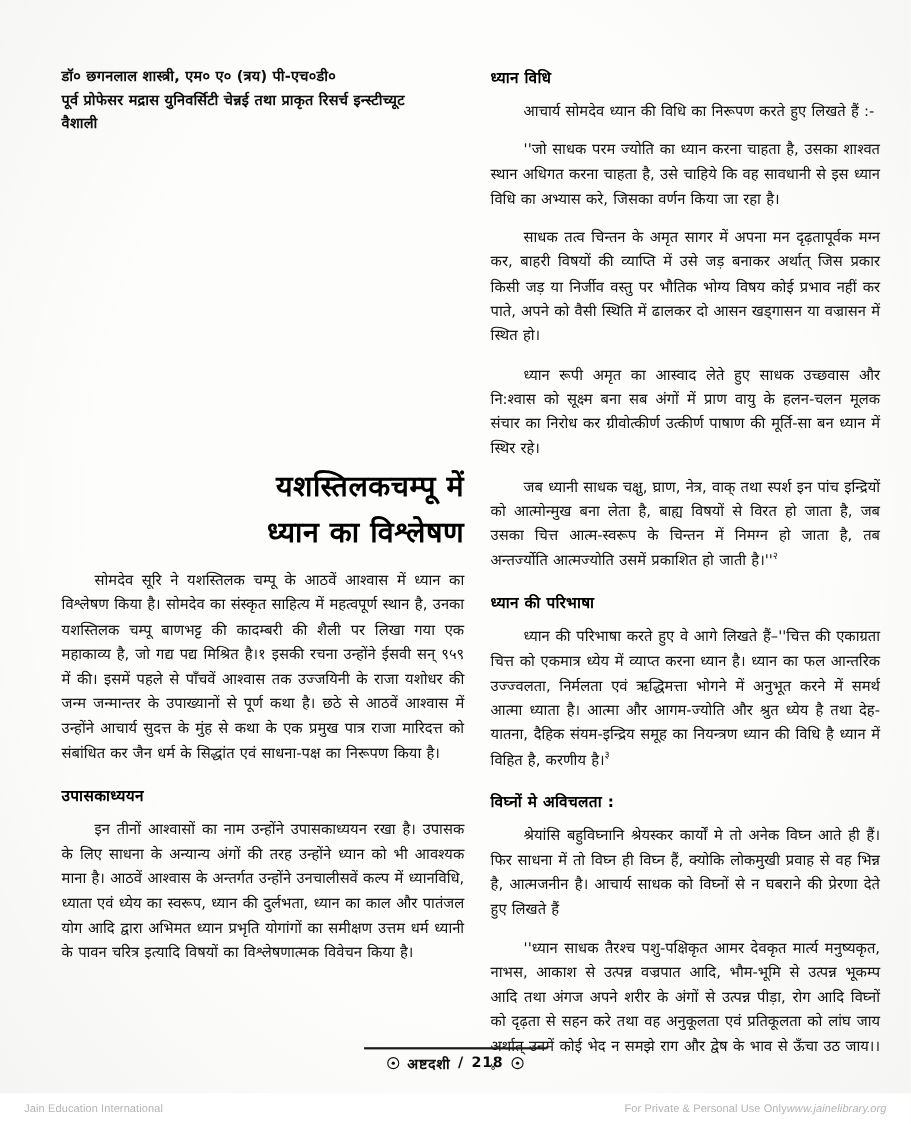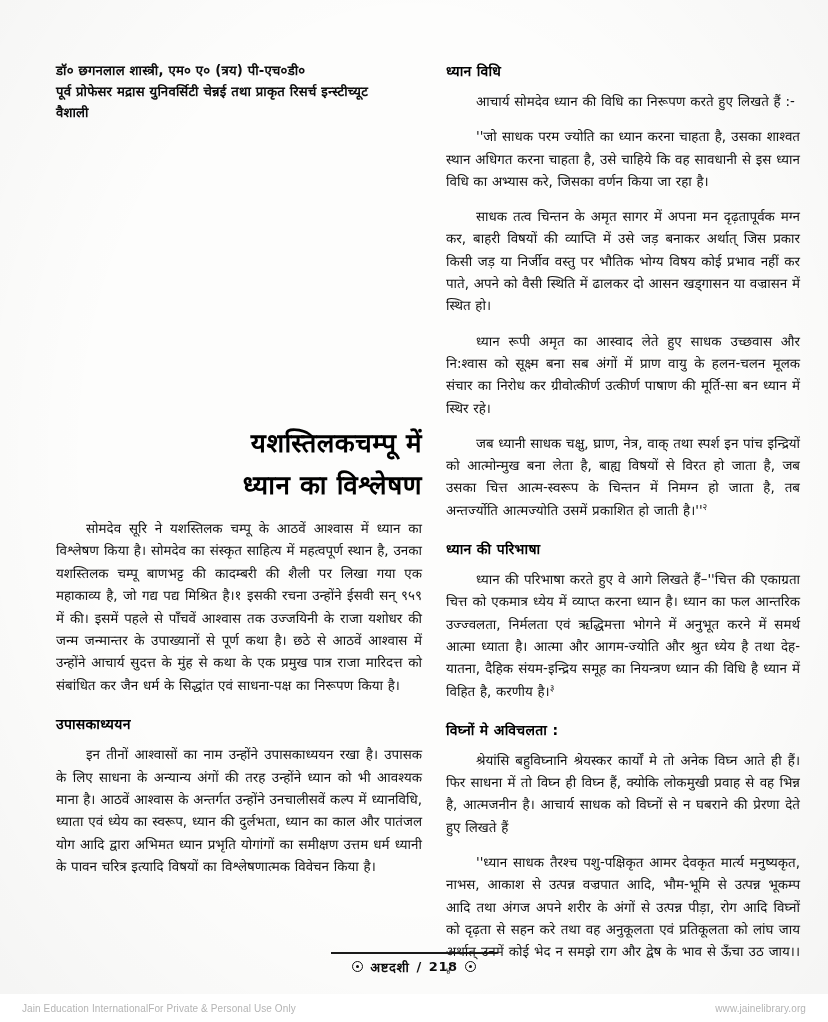--- a/index.html
+++ b/index.html
@@ -182,22 +182,22 @@
     justify-content: space-between;
     box-sizing: border-box;
     padding: 0 22px;
     font-family: "Liberation Sans", sans-serif;
     font-size: 10px;
     color: #b4b4b4;
     letter-spacing: 0.1px;
     background: #ffffff;
   }
   .library-bar .lb-left { text-align: left; }
-  .library-bar .lb-center { text-align: left; flex: 1; }
-  .library-bar .lb-right { text-align: right; }
+  .library-bar .lb-center { text-align: right; flex: 1; }
+  .library-bar .lb-right { text-align: right; font-style: italic; }
 </style>
 </head>
 <body>
 
 <div class="scan-page">
 
   <div class="page-body">
     <div class="columns">
 
       <div class="col">

